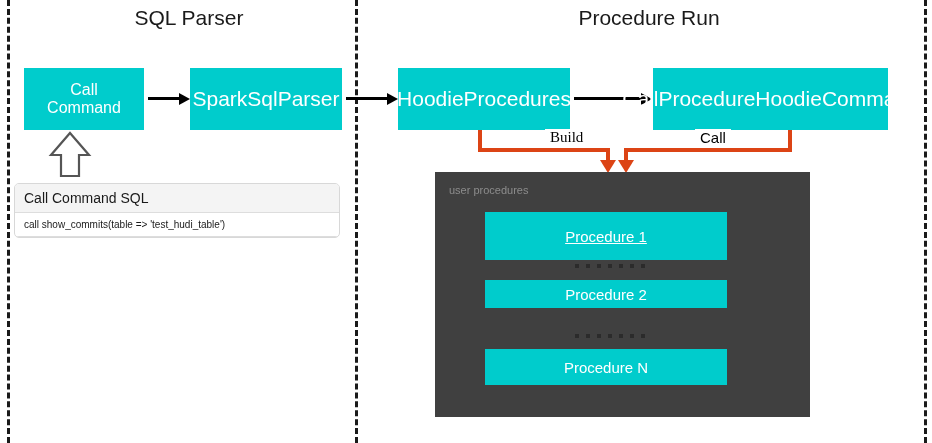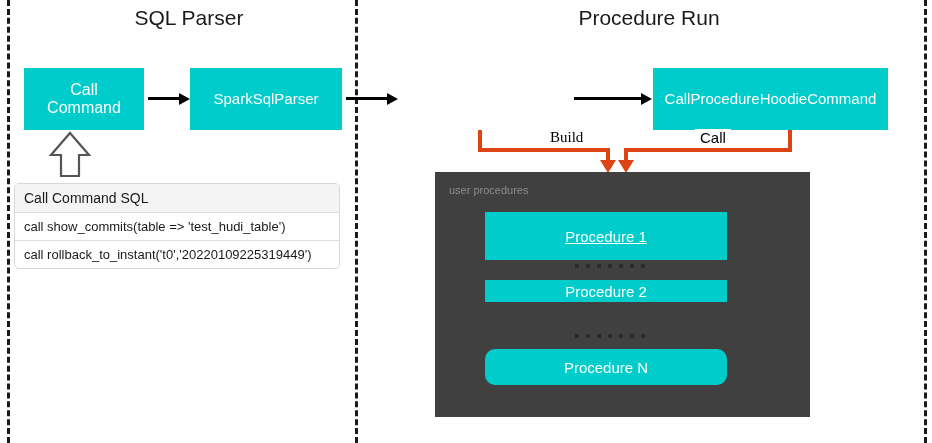--- a/index.html
+++ b/index.html
@@ -39,21 +39,21 @@
 
   
   .cyan-box {
     position: absolute;
     background: #00CCCC;
     color: #ffffff;
     display: flex;
     align-items: center;
     justify-content: center;
     text-align: center;
-    font-size: 15px;
+    font-size: 21px;
     line-height: 1.12;
     box-sizing: border-box;
   }
   .cyan-box.two-line { font-size: 16px; }
 
   
   .flow-arrow {
     position: absolute;
     height: 12px;
   }
@@ -85,21 +85,21 @@
     box-sizing: border-box;
     border: 1px solid #d8d8d8;
     border-radius: 5px;
     background: #ffffff;
     overflow: hidden;
     margin-top: 8px;
   }
   .sql-row {
     box-sizing: border-box;
     padding: 6px 9px;
-    font-size: 13px;
+    font-size: 10px;
     color: #1a1a1a;
     border-bottom: 1px solid #dddddd;
     white-space: nowrap;
   }
   .sql-row.header {
     background: #f4f4f4;
     font-size: 14px;
   }
   .sql-row.last { border-bottom: none; }
 
@@ -193,23 +193,25 @@
 
   <div class="block-arrow-up" style="left:48px; top:130px;">
     <svg width="44" height="48" viewBox="0 0 44 48">
       <polygon points="22,3 41,25 31,25 31,46 13,46 13,25 3,25" fill="#ffffff" stroke="#555555" stroke-width="2.2" stroke-linejoin="miter"></polygon>
     </svg>
   </div>
 
   <div class="sql-table" style="left:14px; top:175px; width:326px;">
     <div class="sql-row header">Call Command SQL</div>
     <div class="sql-row">call show_commits(table =&gt; 'test_hudi_table')</div>
-    <div class="sql-row last">call rollback_to_instant('t0','20220109225319449')</div>
-  </div>
-
+  </div>
+
+  <div class="cyan-box" style="left:398px; top:68px; width:172px; height:62px;">
+    <span>HoodieProcedures</span>
+  </div>
 
   <div class="flow-arrow" style="left:574px; top:93px; width:78px;">
     <div class="shaft" style="width:67px;"></div>
     <div class="head" style="left:67px;"></div>
   </div>
 
   <div class="cyan-box" style="left:653px; top:68px; width:235px; height:62px;">
     <span>CallProcedureHoodieCommand</span>
   </div>
 
@@ -235,32 +237,32 @@
     <div class="proc-dots" style="left:140px; top:92px;">
       <i></i>
         <i></i>
         <i></i>
         <i></i>
         <i></i>
         <i></i>
         <i></i>
     </div>
 
-    <div class="proc-bar" style="left:50px; top:108px; width:242px; height:22px;">
+    <div class="proc-bar" style="left:50px; top:108px; width:242px; height:28px;">
       <span>Procedure 2</span>
     </div>
 
     <div class="proc-dots" style="left:140px; top:162px;">
       <i></i>
         <i></i>
         <i></i>
         <i></i>
         <i></i>
         <i></i>
         <i></i>
     </div>
 
-    <div class="proc-bar" style="left:50px; top:177px; width:242px; height:36px;border-radius:10px;">
+    <div class="proc-bar" style="left:50px; top:177px; width:242px; height:36px;">
       <span>Procedure N</span>
     </div>
   </div>
 
 </div>
 
 </body></html>

